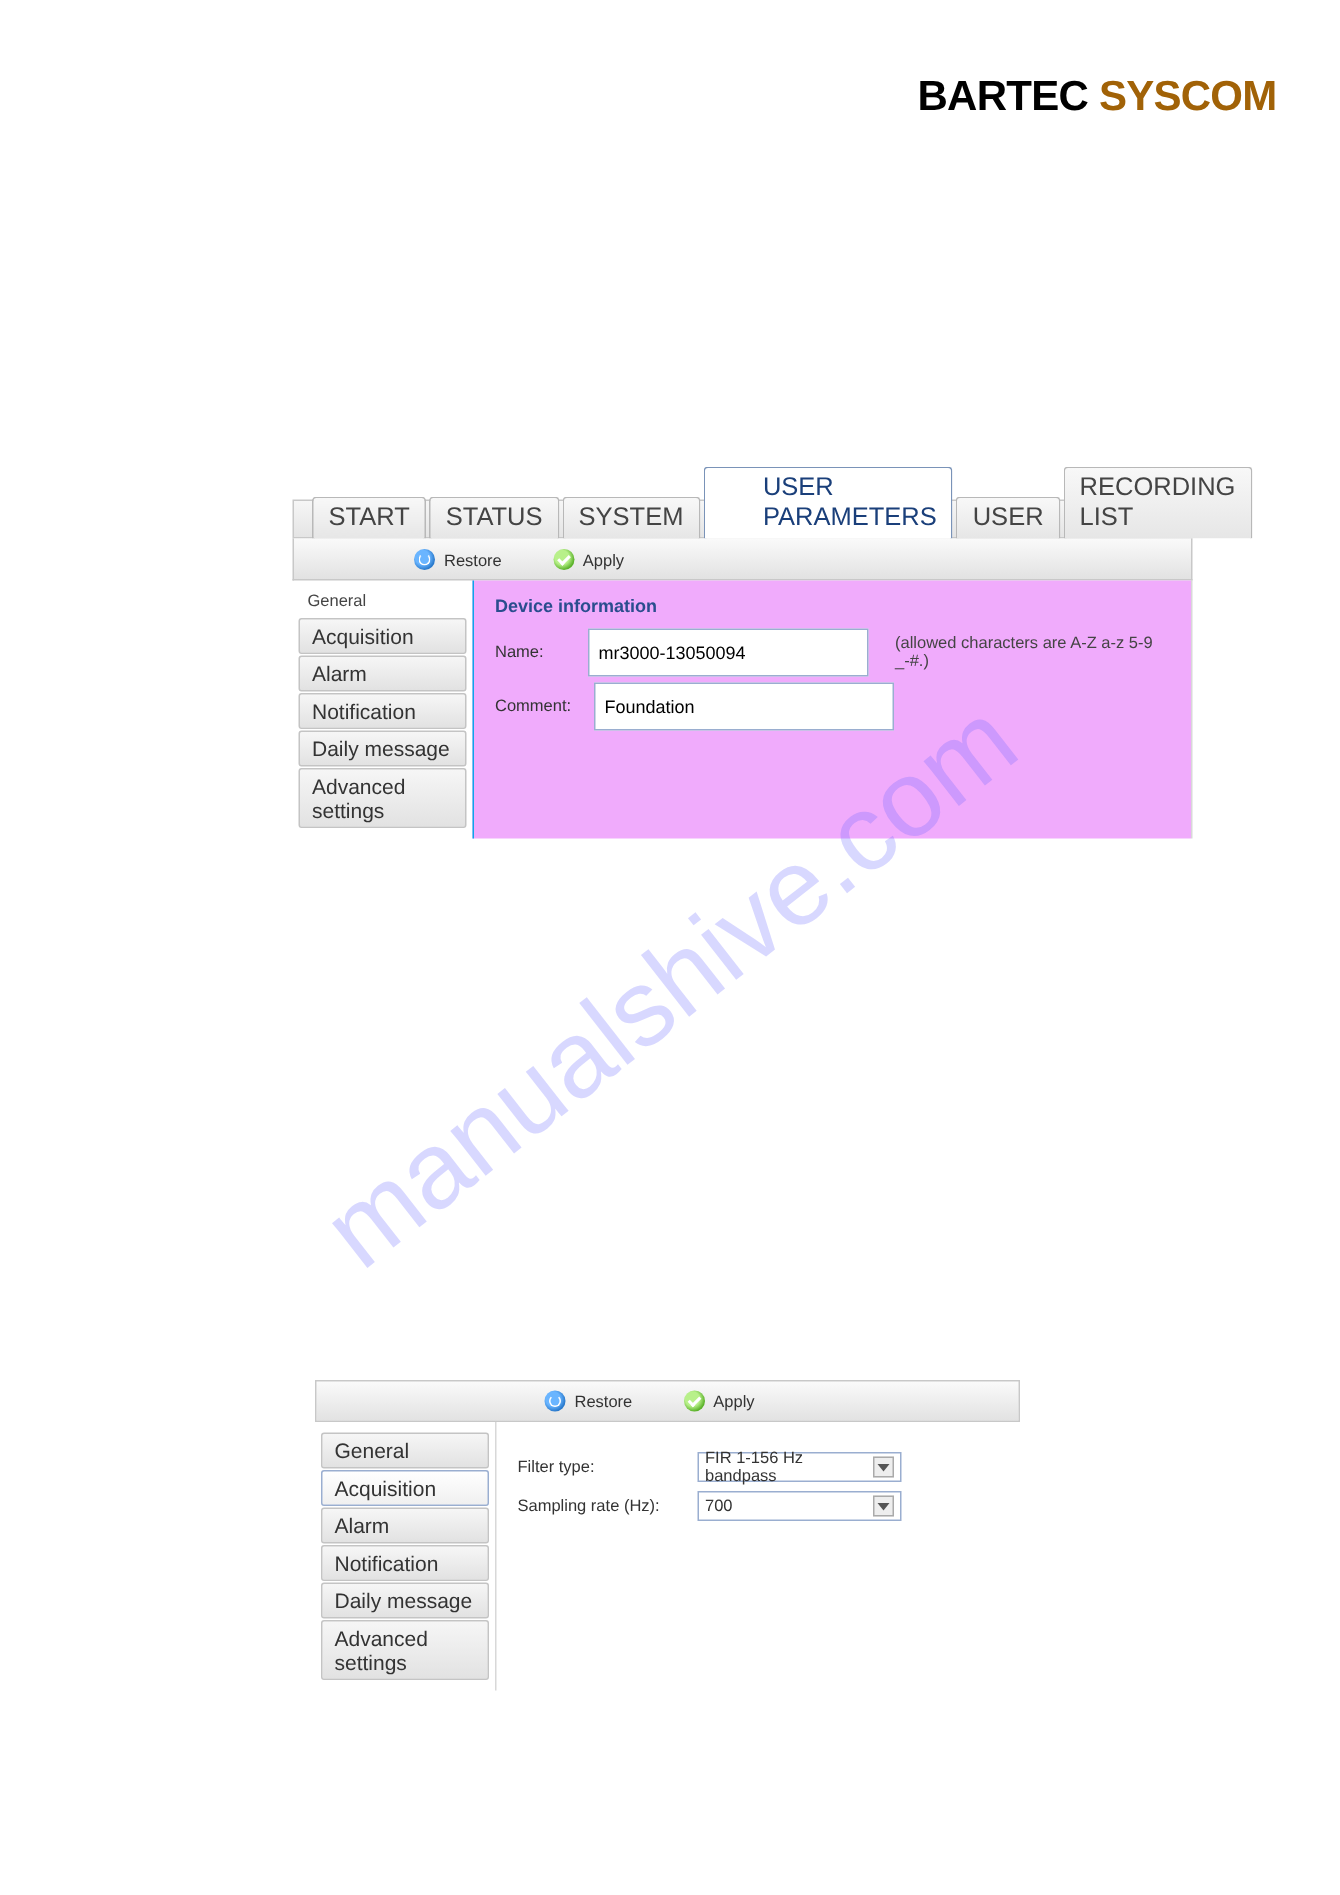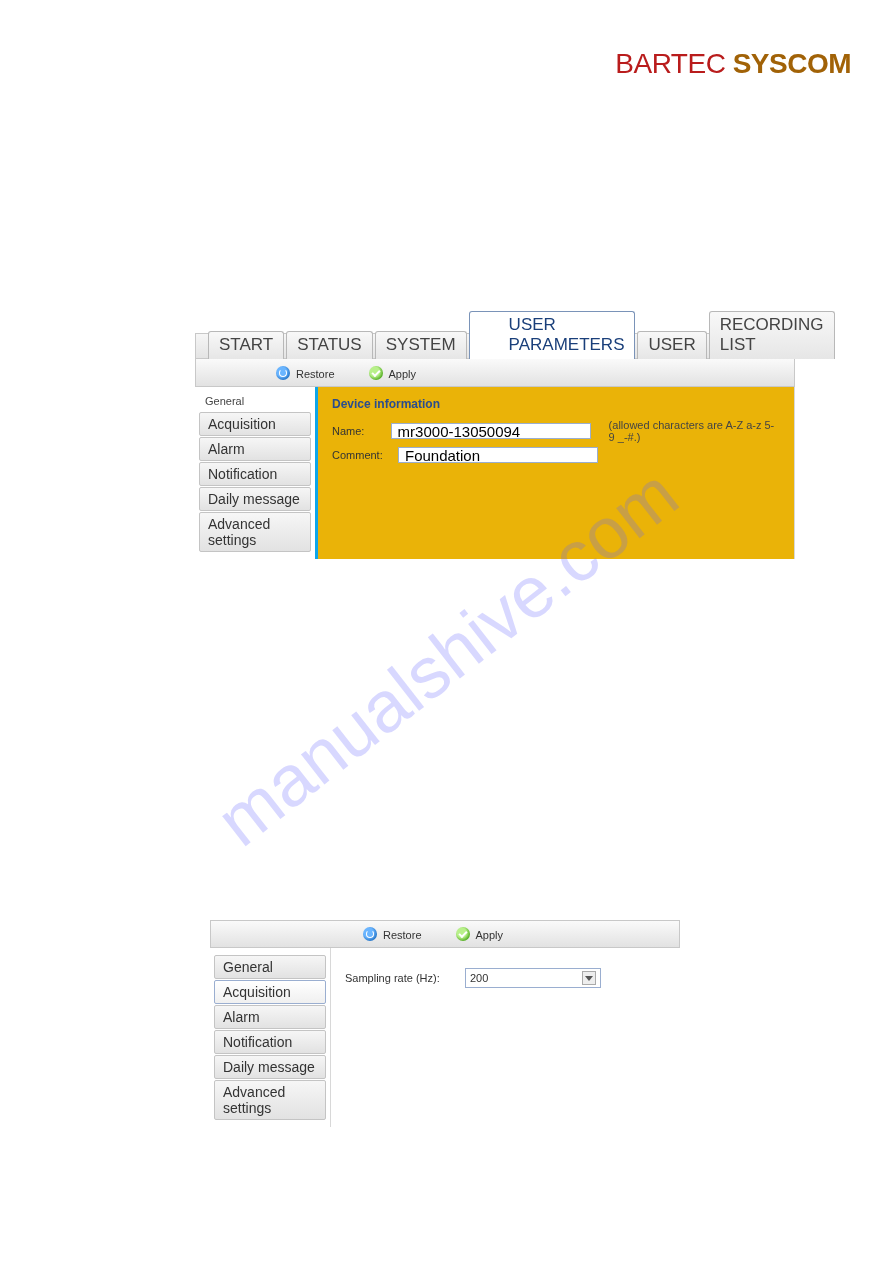--- a/index.html
+++ b/index.html
@@ -13,21 +13,21 @@
     position: relative;
   }
   .brand {
     position: absolute;
     top: 48px;
     right: 42px;
     font-weight: 800;
     font-size: 28px;
     letter-spacing: -0.5px;
   }
-  .brand .b1 { color: #b91c1c; font-family: Arial, sans-serif; font-weight: 400; margin-left: 17px; }
+  .brand .b1 { color: #000000; font-family: Arial, sans-serif; font-weight: 700; margin-left: 17px; }
   .brand .b2 { color: #a16207; font-family: Arial, sans-serif; font-weight: 900; }
 
   .watermark {
     position: absolute;
     left: 50%; top: 52%;
     transform: translate(-50%,-50%) rotate(-38deg);
     font-size: 72px;
     color: rgba(100,100,255,0.25);
     font-weight: 400;
     pointer-events: none;
@@ -98,34 +98,34 @@
     margin: 1px 0;
     font-size:14px;
     color:#333;
   }
   .side-item.active {
     background: linear-gradient(#fff,#f0f0f0);
     border-color:#9aaed0;
   }
   .content {
     flex:1;
-    border-left:3px solid #0ea5e9;
+    border-left:1px solid #0ea5e9;
     padding:10px 14px;
-    background:#eab308;
+    background:#f0abfc;
   }
   .section-title { color:#2a4d8e; font-weight:600; font-size:12px; margin-bottom:8px; }
   .row { display:flex; align-items:center; margin:4px 0; gap:10px; font-size:11px; }
   .row label { width:56px; color:#333; }
   .txt {
     border:1px solid #9aaed0;
     background:#fff;
     padding:2px 6px;
-    font-size:15px;
+    font-size:12px;
     width: 200px;
-    height:16px;
+    height:32px;
   }
   .hint { color:#444; font-size:11px; margin-left:8px; }
 
   
   .shot2 { position: absolute; left: 210px; top: 920px; width: 470px; }
   .toolbar2 {
     background: linear-gradient(#fafafa,#e2e2e2);
     border: 1px solid #c8c8c8;
     height: 28px;
     display: flex;
@@ -221,21 +221,28 @@
     <div class="side2">
       <div class="side-item">General</div>
       <div class="side-item active">Acquisition</div>
       <div class="side-item">Alarm</div>
       <div class="side-item">Notification</div>
       <div class="side-item">Daily message</div>
       <div class="side-item">Advanced settings</div>
     </div>
     <div class="content2">
       <div class="row2">
+        <label>Filter type:</label>
+        <div class="sel">
+          <span>FIR 1-156 Hz bandpass</span>
+          <span class="dd"></span>
+        </div>
+      </div>
+      <div class="row2">
         <label>Sampling rate (Hz):</label>
         <div class="sel">
-          <span>200</span>
+          <span>700</span>
           <span class="dd"></span>
         </div>
       </div>
     </div>
   </div>
 </div>
 
 </body></html>

